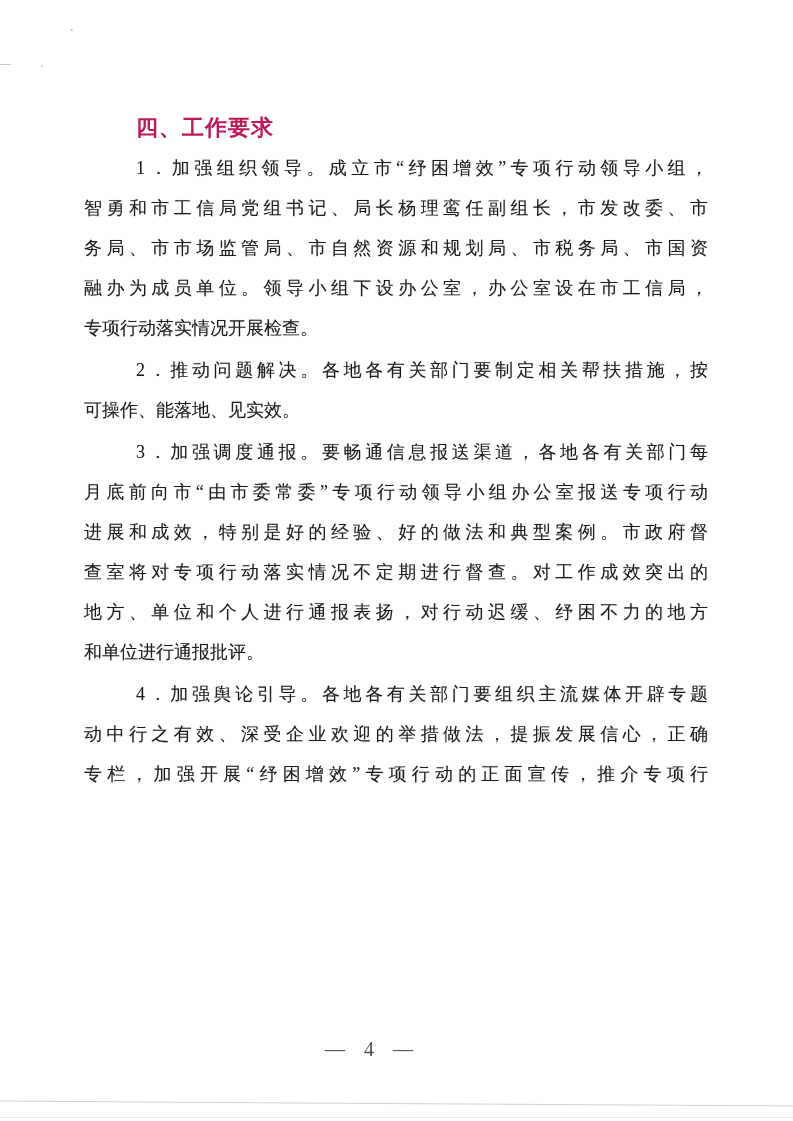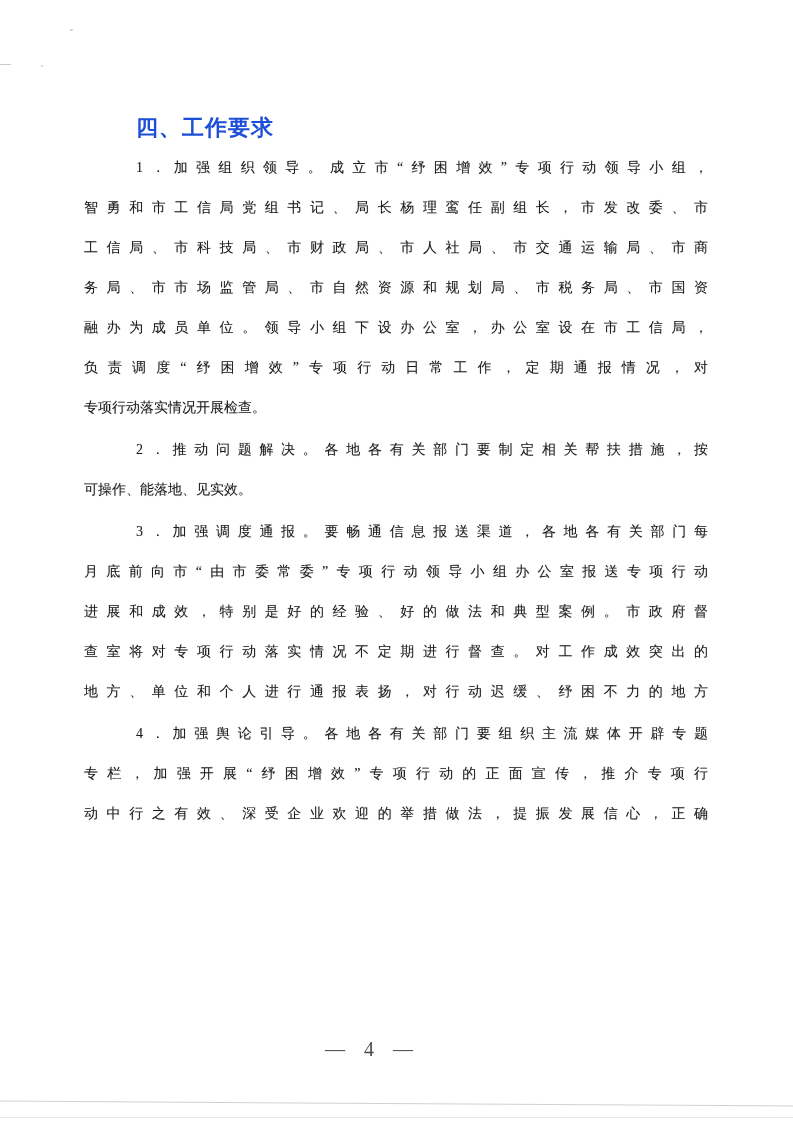--- a/index.html
+++ b/index.html
@@ -27,30 +27,30 @@
     width: 624px;
   }
   .heading {
     margin: 0;
     padding-left: 52px;
     font-family: "Liberation Sans", "DejaVu Sans", sans-serif;
     font-weight: 700;
     font-size: 22px;
     line-height: 40px;
     letter-spacing: 1px;
-    color: #1d4ed8;
+    color: #be185d;
   }
   .paragraphs .paragraph {
     margin-top: 2px;
   }
   .paragraphs .paragraph:first-child {
     margin-top: 0;
   }
   .line {
-    font-size: 14px;
+    font-size: 18px;
     line-height: 40px;
     height: 40px;
     text-align: justify;
     text-align-last: left;
     text-shadow: 0 0 1px rgba(27, 27, 27, 0.28);
     white-space: normal;
   }
   .line.just {
     text-align-last: justify;
   }
@@ -113,41 +113,40 @@
   <span class="speck speck-1"></span>
   <span class="speck speck-2"></span>
   <span class="edge-dash"></span>
 
   <div class="content">
     <h2 class="heading">四、工作要求</h2>
     <div class="paragraphs">
         <div class="paragraph">
           <div class="line first just">1．加强组织领导。成立市“纾困增效”专项行动领导小组，</div>
           <div class="line just">智勇和市工信局党组书记、局长杨理鸾任副组长，市发改委、市</div>
-          <div class="line just">工信局、市科技局、市财政局、市人社局、市交通运输局、市商</div>
           <div class="line just">务局、市市场监管局、市自然资源和规划局、市税务局、市国资</div>
           <div class="line just">融办为成员单位。领导小组下设办公室，办公室设在市工信局，</div>
-          <div class="line just">负责调度“纾困增效”专项行动日常工作，定期通报情况，对</div>
           <div class="line">专项行动落实情况开展检查。</div>
         </div>
         <div class="paragraph">
           <div class="line first just">2．推动问题解决。各地各有关部门要制定相关帮扶措施，按</div>
           <div class="line">可操作、能落地、见实效。</div>
         </div>
         <div class="paragraph">
           <div class="line first just">3．加强调度通报。要畅通信息报送渠道，各地各有关部门每</div>
           <div class="line just">月底前向市“由市委常委”专项行动领导小组办公室报送专项行动</div>
           <div class="line just">进展和成效，特别是好的经验、好的做法和典型案例。市政府督</div>
           <div class="line just">查室将对专项行动落实情况不定期进行督查。对工作成效突出的</div>
           <div class="line just">地方、单位和个人进行通报表扬，对行动迟缓、纾困不力的地方</div>
+          <div class="line">和单位进行通报批评。</div>
         </div>
         <div class="paragraph">
           <div class="line first just">4．加强舆论引导。各地各有关部门要组织主流媒体开辟专题</div>
+          <div class="line just">动中行之有效、深受企业欢迎的举措做法，提振发展信心，正确</div>
           <div class="line just">专栏，加强开展“纾困增效”专项行动的正面宣传，推介专项行</div>
-          <div class="line just">动中行之有效、深受企业欢迎的举措做法，提振发展信心，正确</div>
         </div>
       </div>
   </div>
 
   <div class="pagenum">— 4 —</div>
 
   <span class="paper-edge"></span>
   <span class="paper-edge-2"></span>
 </div>
 

